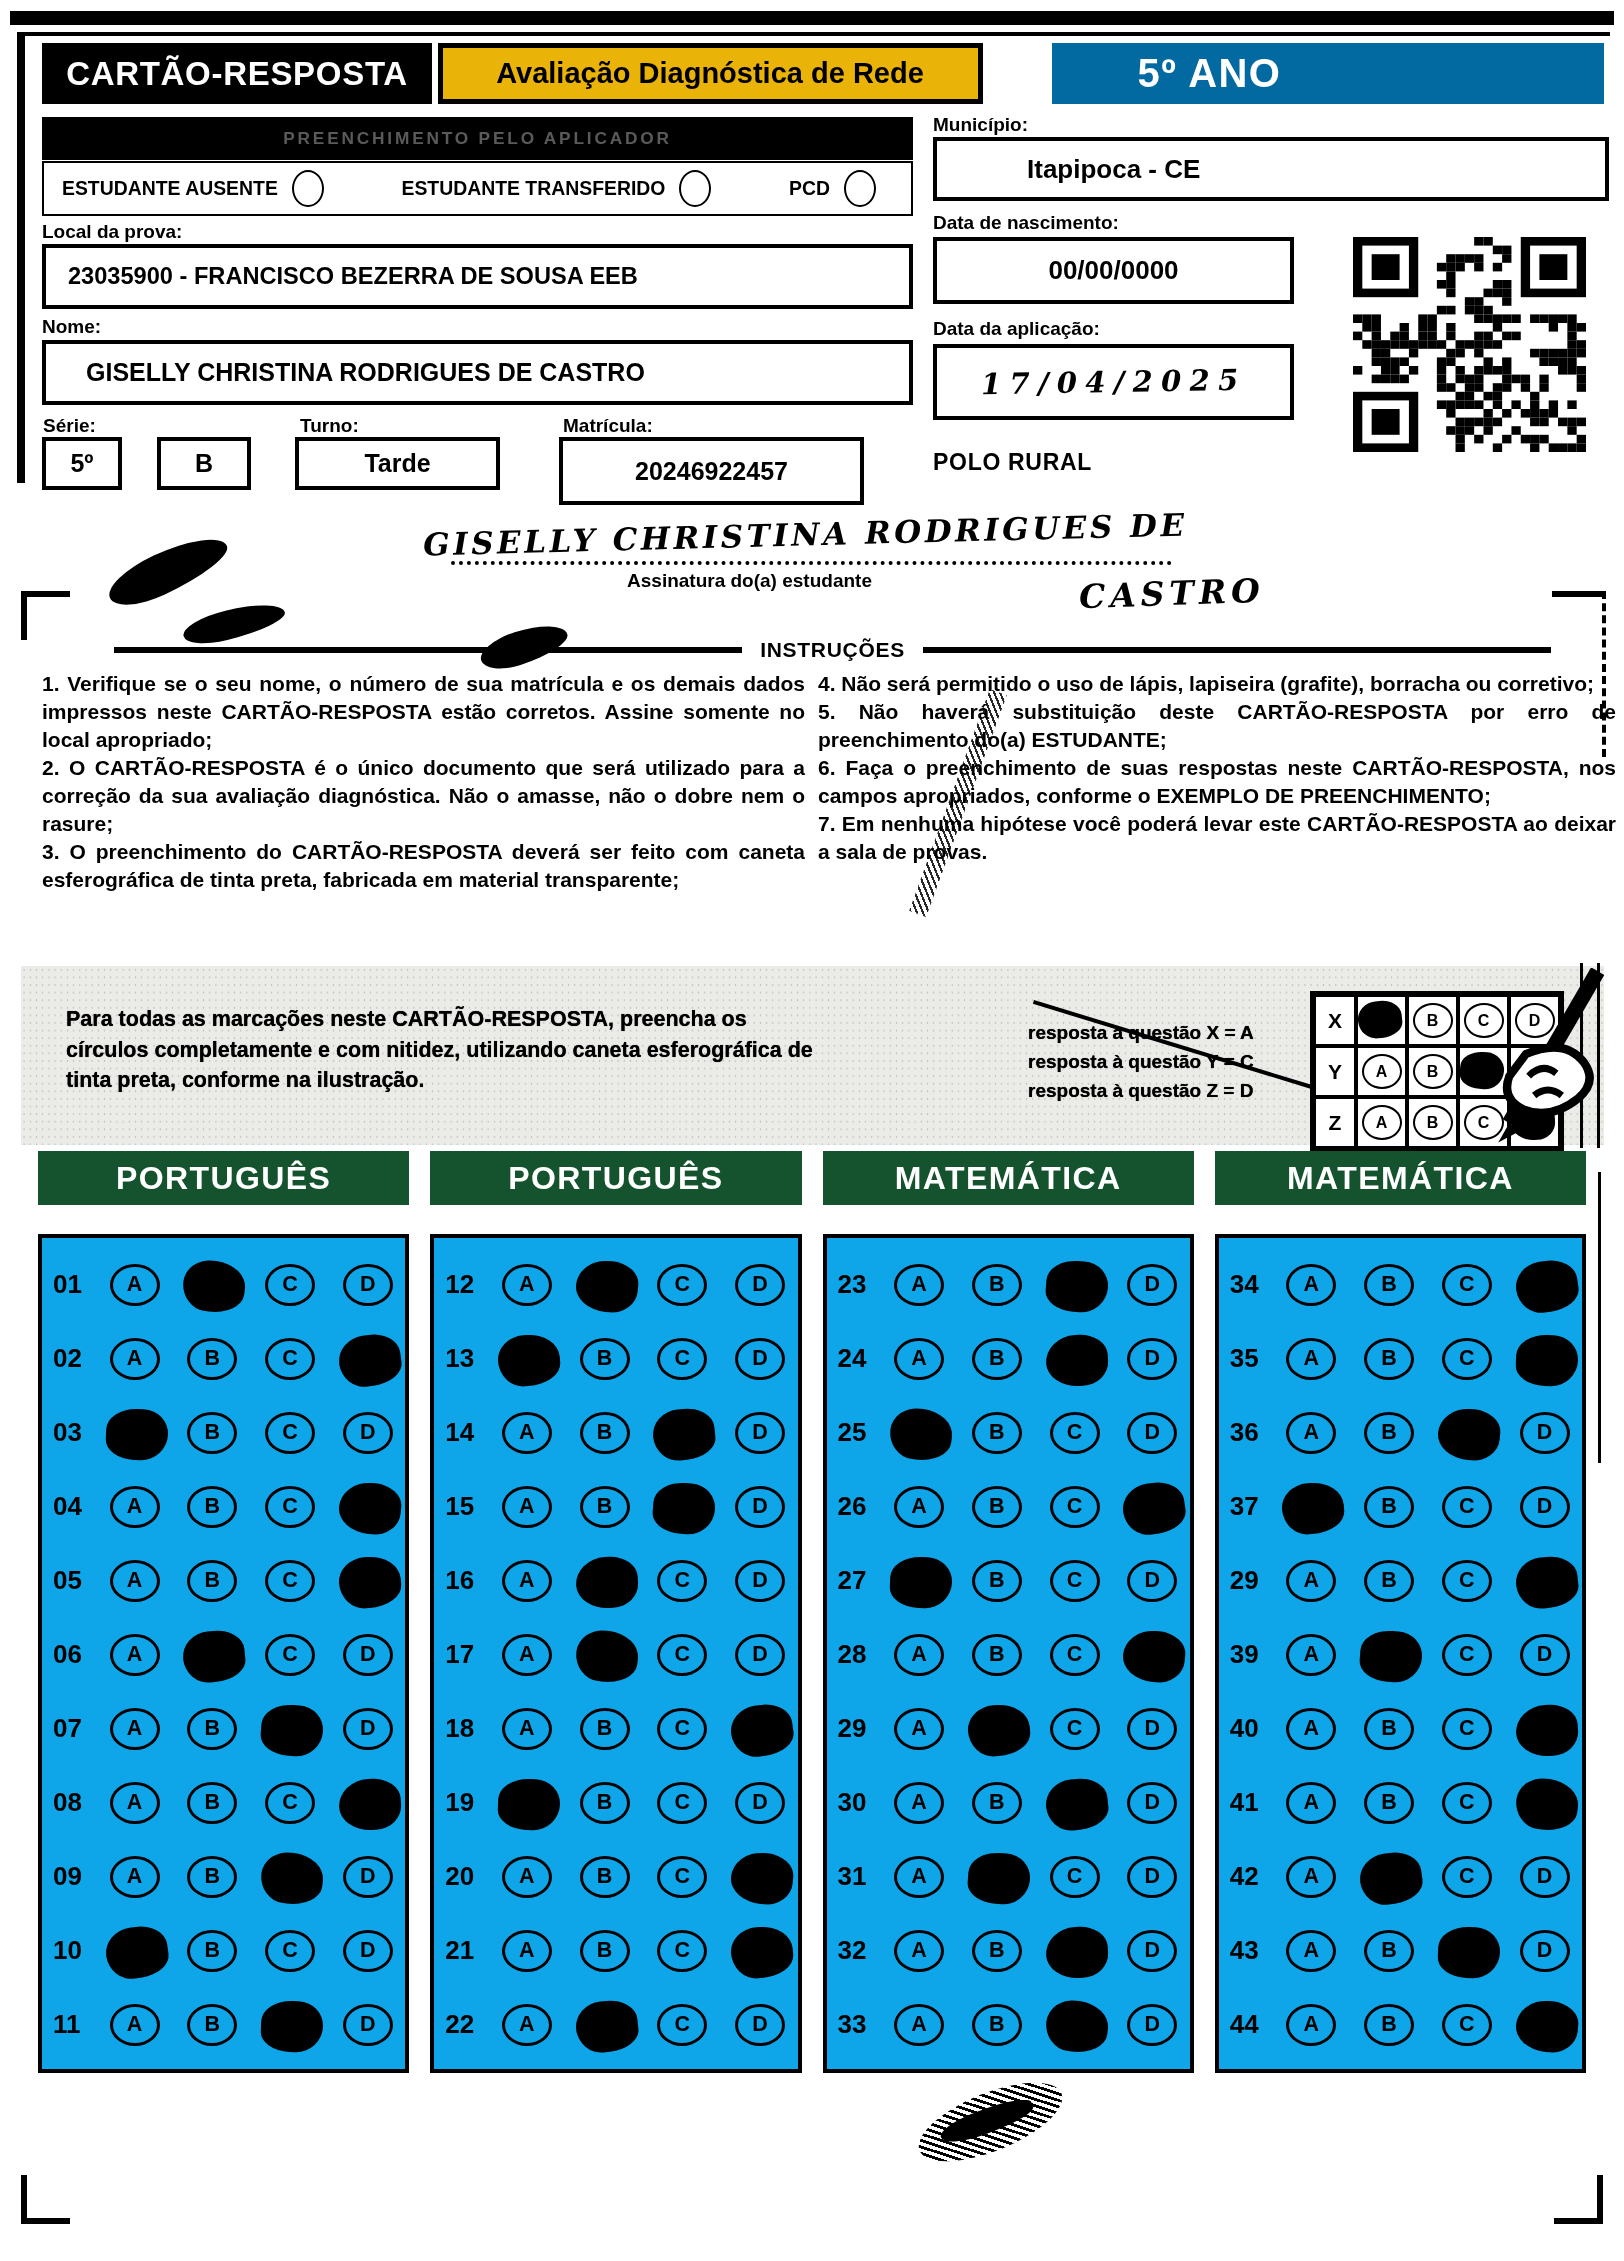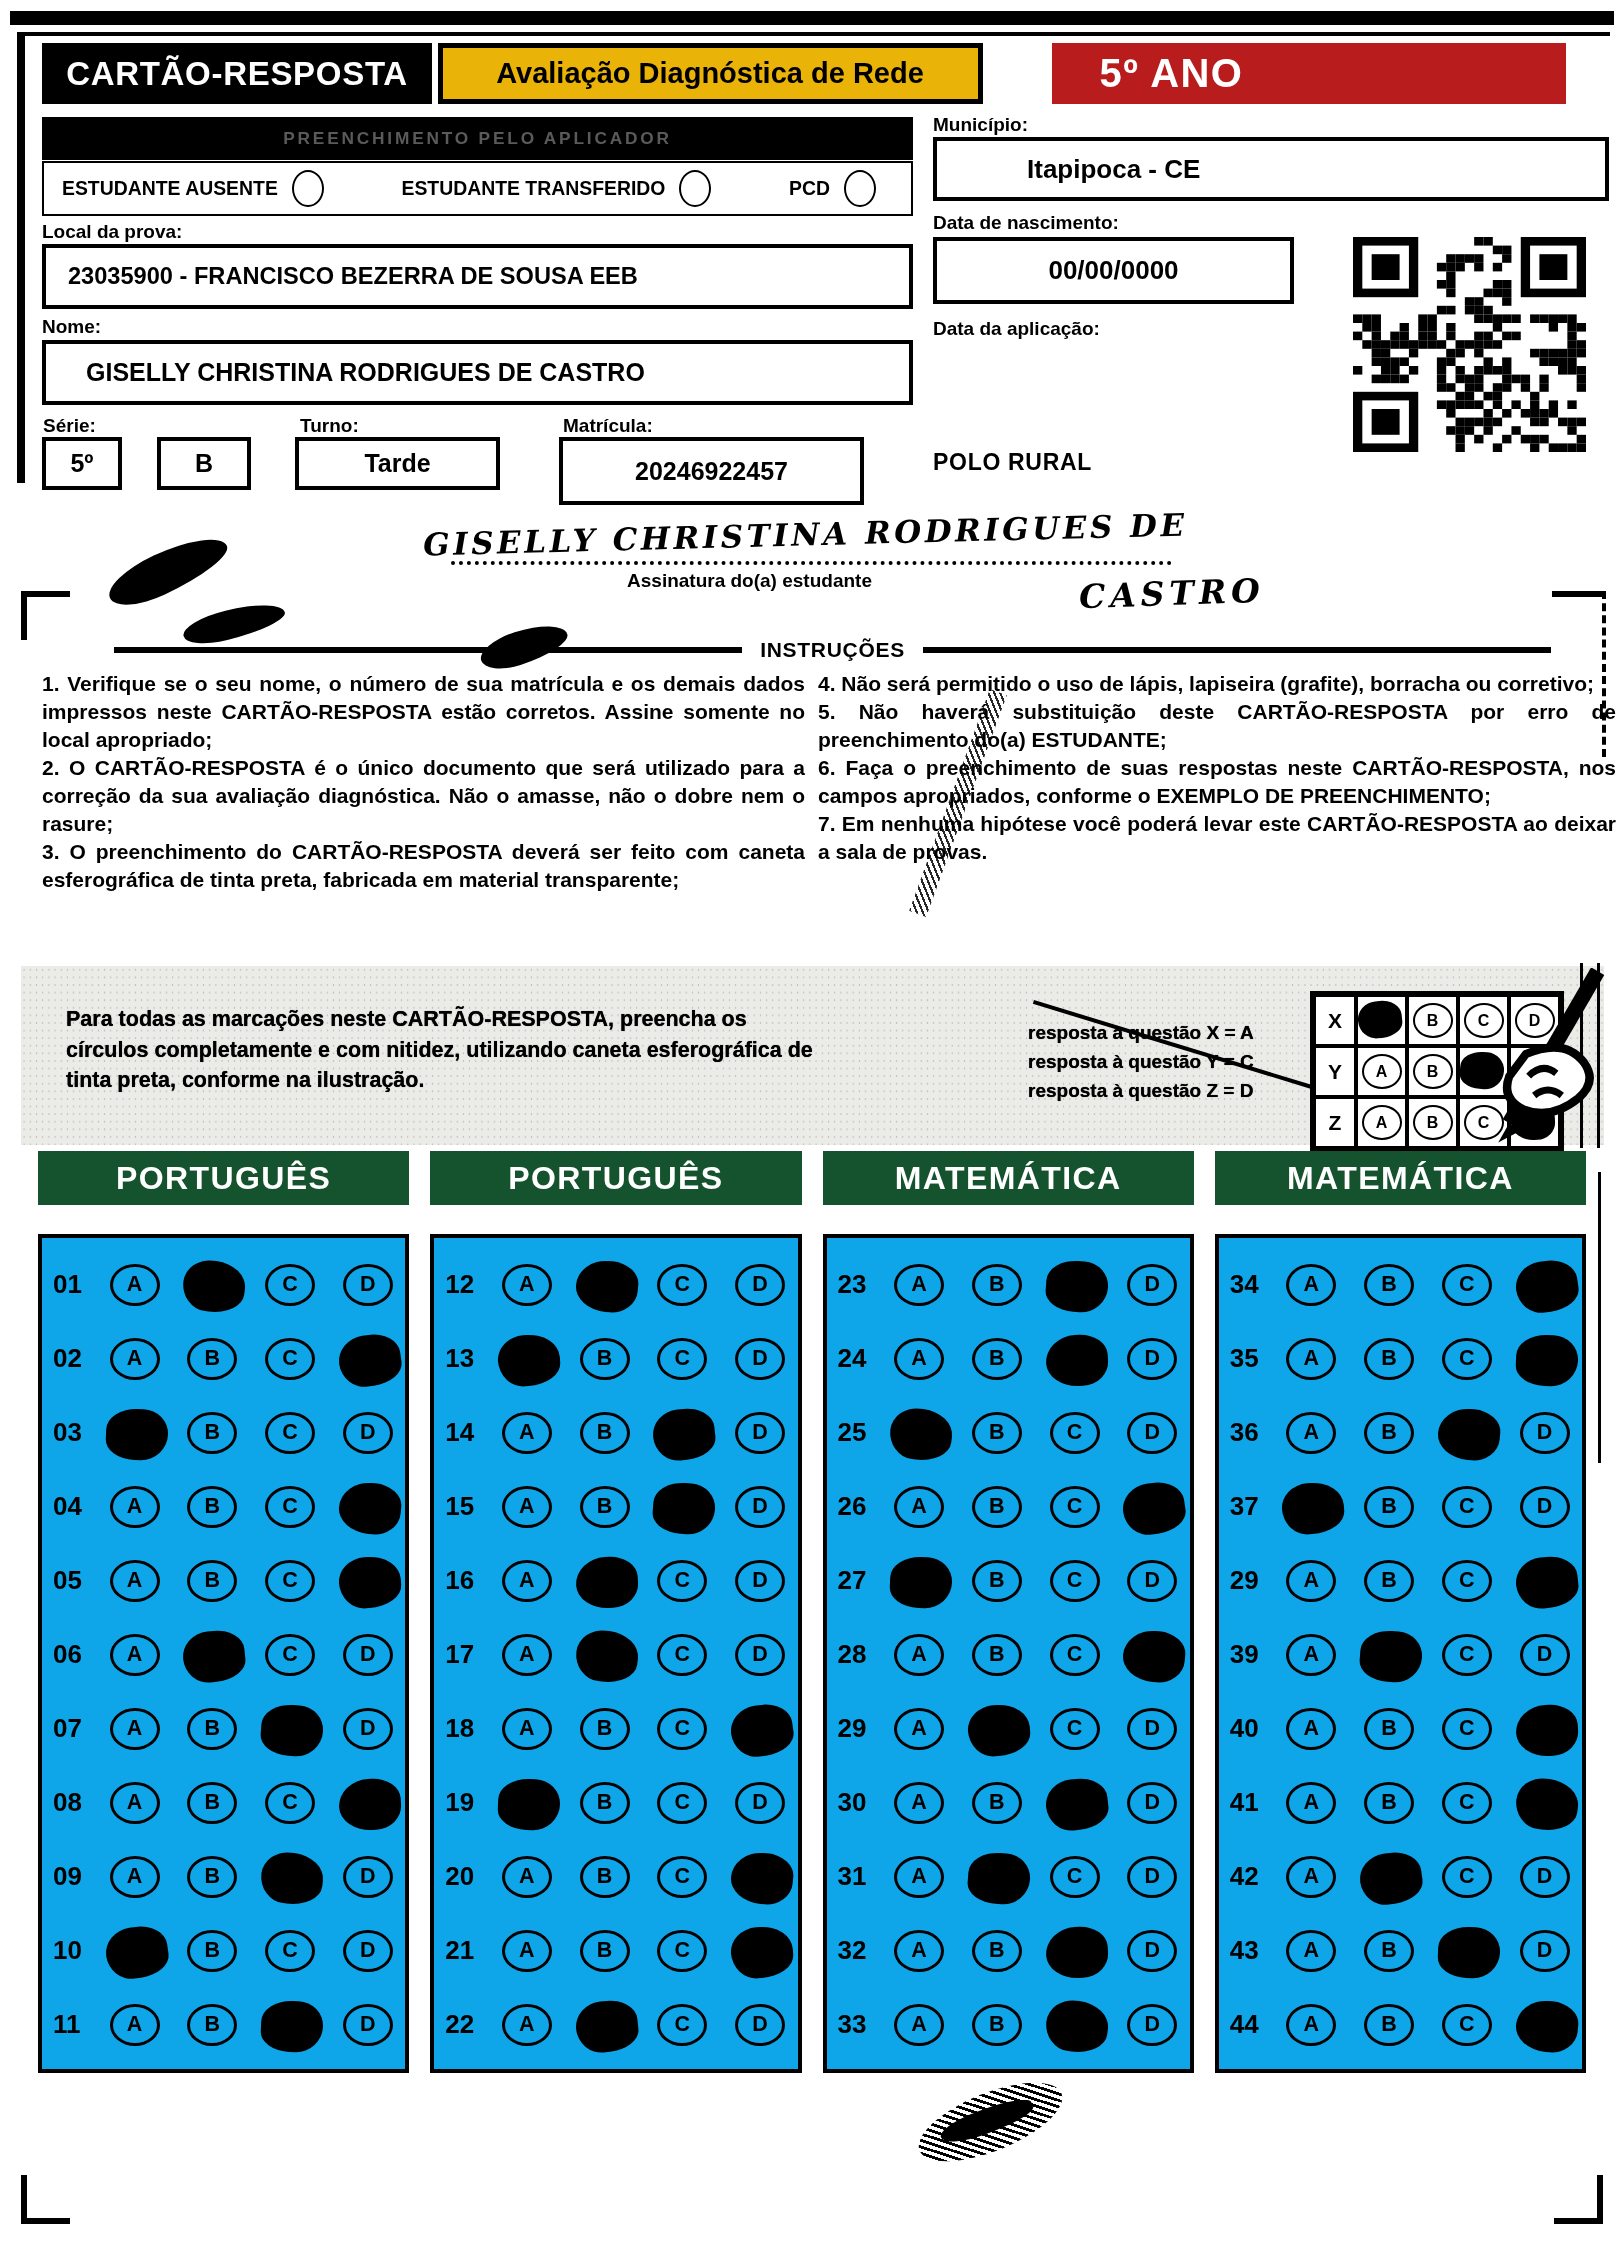--- a/index.html
+++ b/index.html
@@ -9,22 +9,22 @@
   
   .topbar1{left:9.7px;top:11px;right:9.7px;height:14px;background:#000;}
   .topbar2{left:18px;top:32px;right:14px;height:4.2px;background:#000;}
   .leftbar{left:16.6px;top:32px;width:8.3px;height:451px;background:#000;}
   
   .header{left:42px;top:43px;right:14px;height:61px;display:flex;}
   .h-card{width:390px;background:#000;color:#fff;display:flex;align-items:center;justify-content:center;
           font-size:33px;font-weight:bold;letter-spacing:0.7px;}
   .h-exam{width:535px;margin-left:5.5px;background:#eab308;border:5.5px solid #000;display:flex;align-items:center;
           justify-content:center;font-size:29px;font-weight:bold;}
-  .h-grade{width:466px;margin-left:69px;background:#b91c1c;color:#fff;display:flex;align-items:center;
-          font-size:40px;font-weight:bold;padding-left:48px;letter-spacing:1.4px;}
+  .h-grade{width:466px;margin-left:69px;background:#0369a1;color:#fff;display:flex;align-items:center;
+          font-size:40px;font-weight:bold;padding-left:86px;letter-spacing:1.4px;}
   
   .apl-bar{left:42px;top:117px;width:871px;height:43px;background:#000;display:flex;align-items:center;justify-content:center;}
   .apl-bar span{color:#8a8a8a;opacity:.65;font-size:17.3px;font-weight:bold;letter-spacing:2.8px;filter:blur(0.4px);}
   .apl-row{left:42px;top:161px;width:871px;height:55px;border:2.8px solid #000;box-sizing:border-box;
            display:flex;align-items:center;justify-content:space-between;padding:0 35px 0 18px;}
   .cb{display:flex;align-items:center;gap:14px;}
   .cb-label{font-size:19.4px;font-weight:bold;}
   .cb-circle{width:28px;height:33px;border:2.8px solid #000;border-radius:50%;}
   
   .flabel{font-size:19px;font-weight:bold;}
@@ -158,20 +158,23 @@
   <div class="abs fbox" style="left:933px;top:137px;width:676px;height:64px;font-size:26px;padding-left:90px;">
     <span>Itapipoca - CE</span>
   </div>
 
   <div class="abs flabel" style="left:933px;top:212px;">Data de nascimento:</div>
   <div class="abs fbox" style="left:933px;top:237px;width:361px;height:67px;font-size:26px;justify-content:center;">
     <span>00/00/0000</span>
   </div>
 
   <div class="abs flabel" style="left:933px;top:318px;">Data da aplicação:</div>
+  <div class="abs fbox" style="left:933px;top:344px;width:361px;height:76px;justify-content:center;">
+    <span class="hand" style="font-size:29px;letter-spacing:8.3px;transform:rotate(-1deg);">17/04/2025</span>
+  </div>
 
   <div class="abs qr" id="qr"><svg width="233" height="215" viewBox="0 0 325 325" preserveAspectRatio="none">
         <rect x="169" y="0" width="13" height="13" fill="#000"></rect>
         <rect x="182" y="0" width="13" height="13" fill="#000"></rect>
         <rect x="195" y="13" width="13" height="13" fill="#000"></rect>
         <rect x="208" y="13" width="13" height="13" fill="#000"></rect>
         <rect x="130" y="26" width="13" height="13" fill="#000"></rect>
         <rect x="143" y="26" width="13" height="13" fill="#000"></rect>
         <rect x="156" y="26" width="13" height="13" fill="#000"></rect>
         <rect x="169" y="26" width="13" height="13" fill="#000"></rect>

